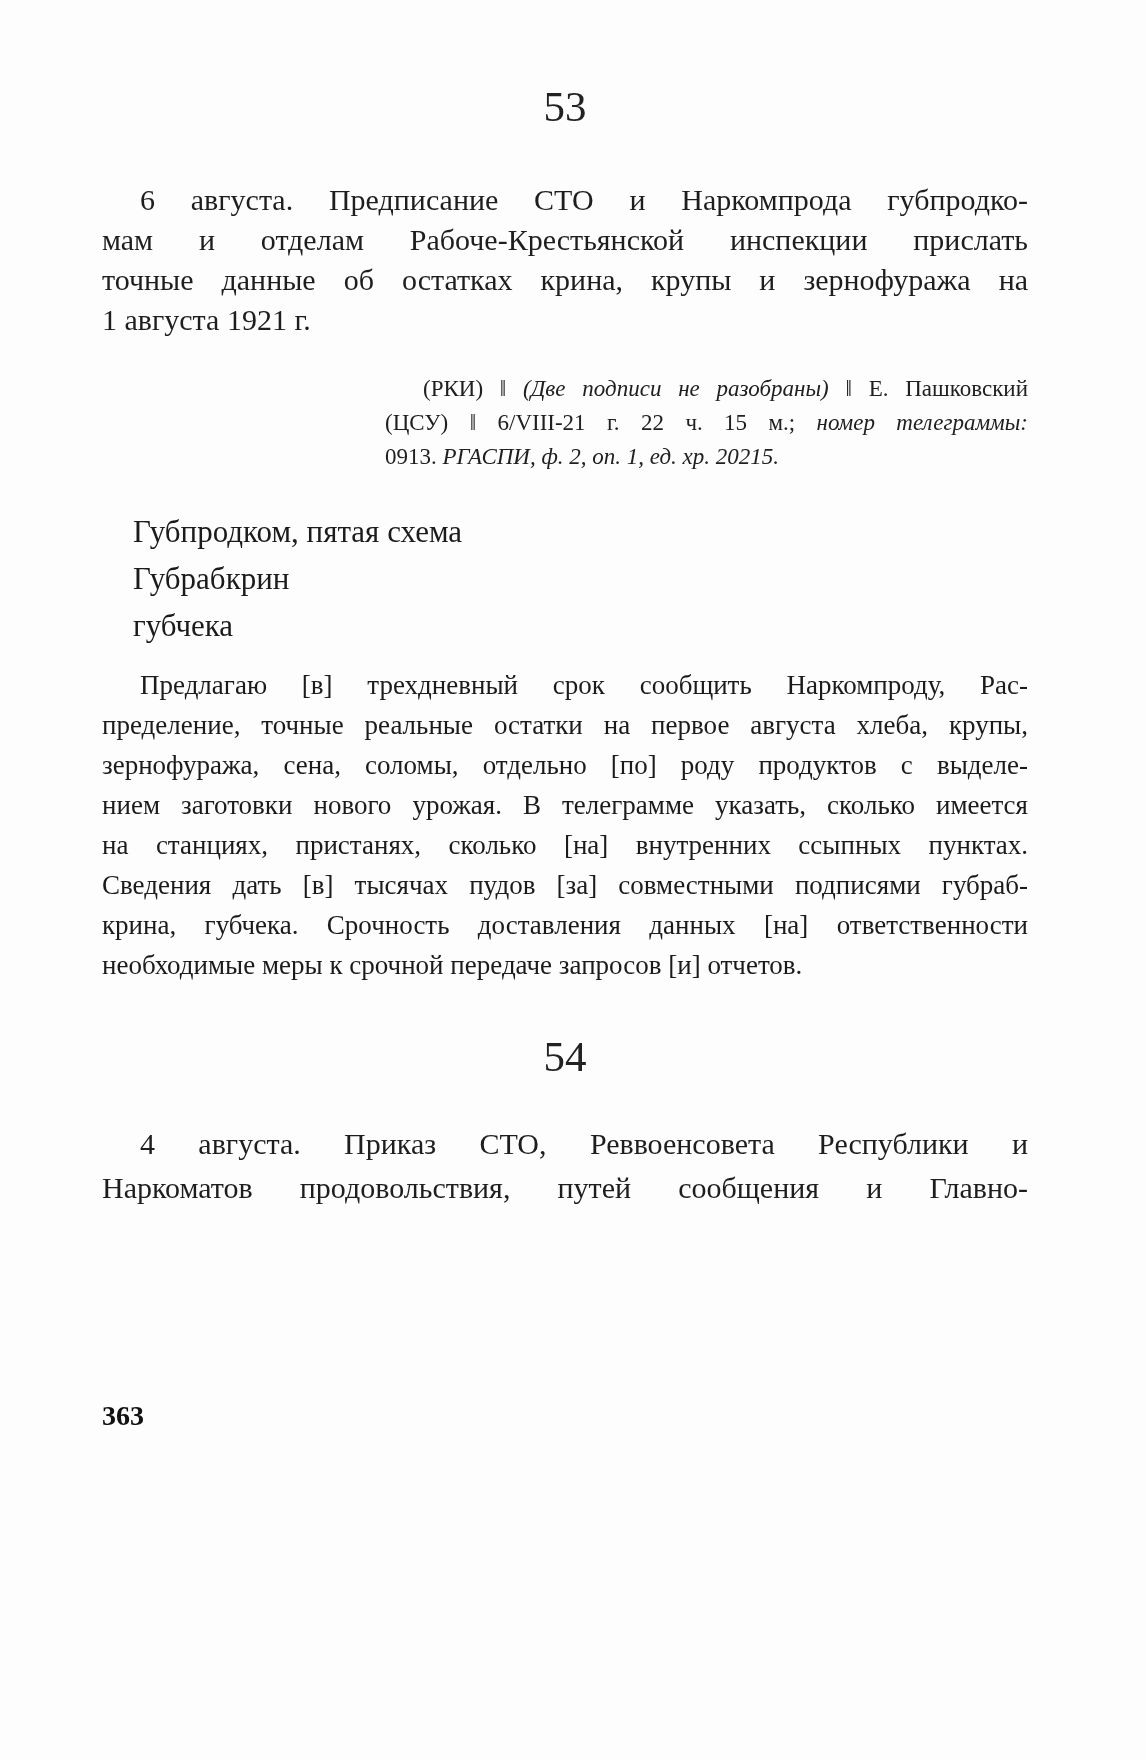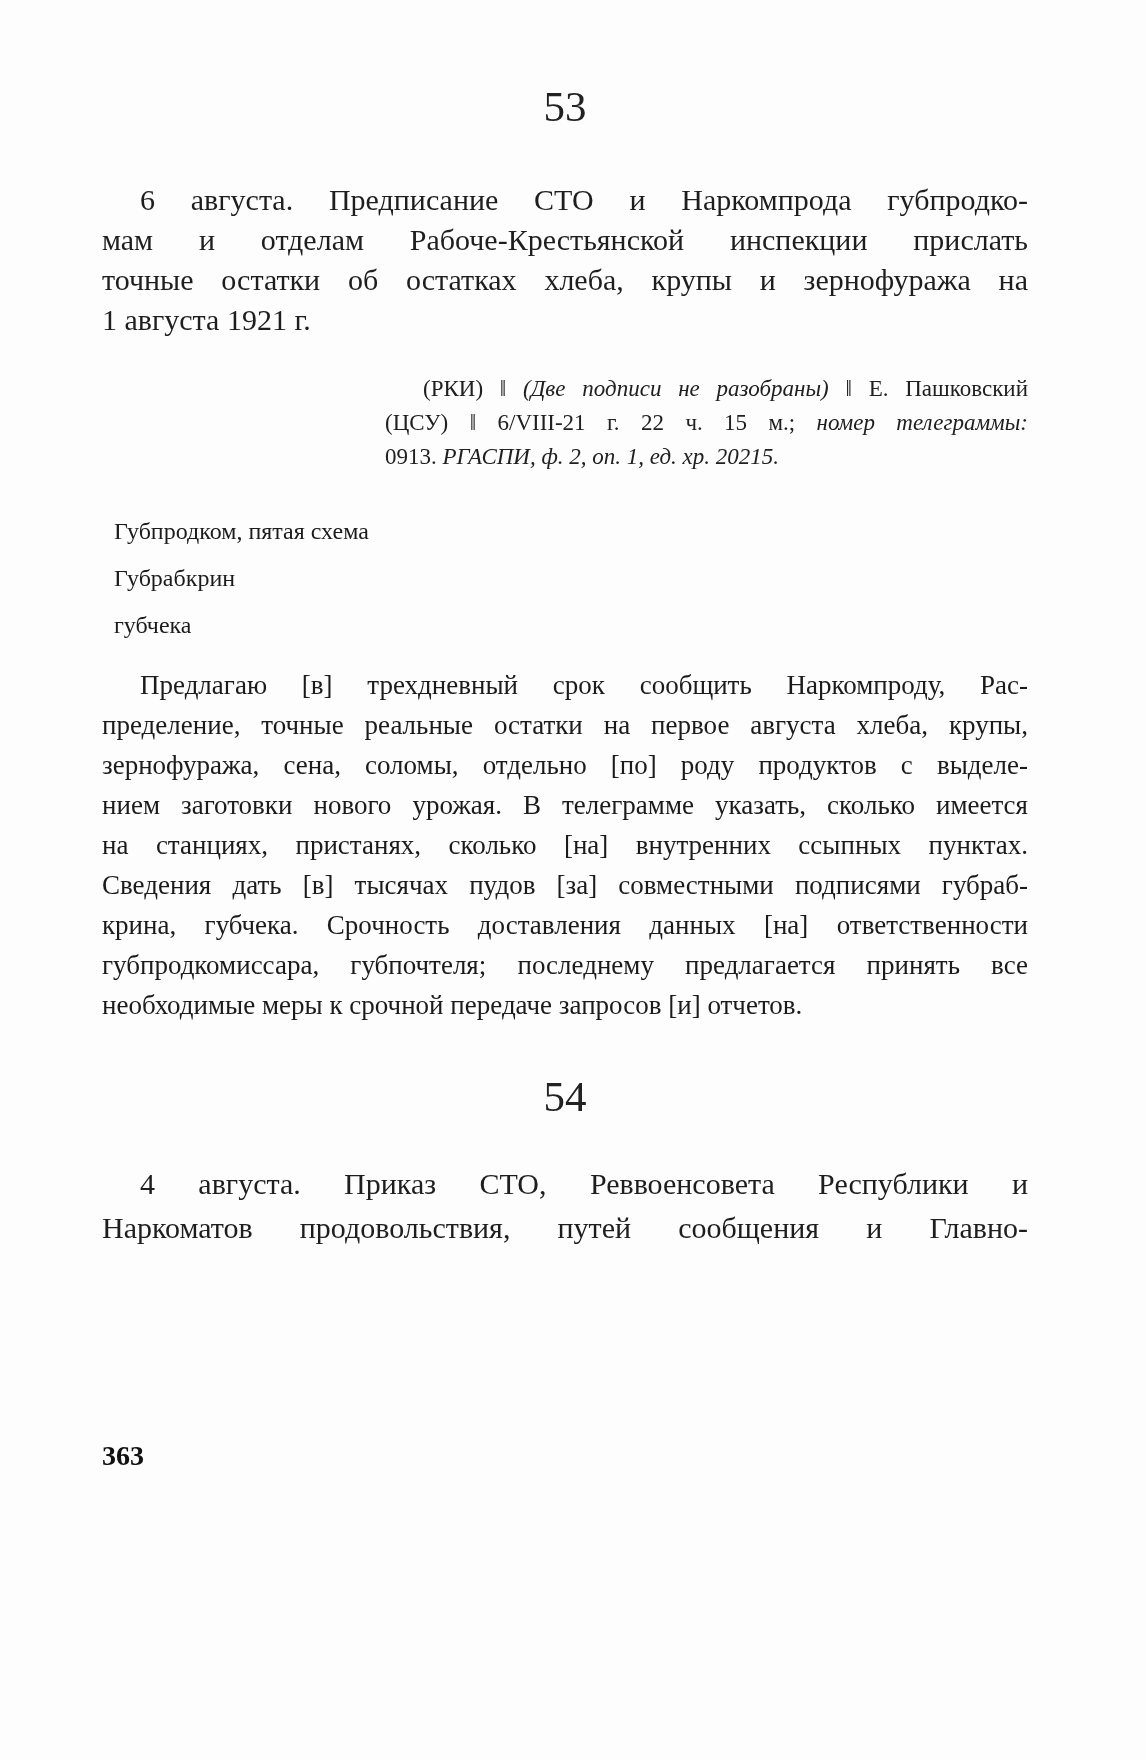--- a/index.html
+++ b/index.html
@@ -40,22 +40,22 @@
     margin-left: 283px;
     font-size: 23px;
     line-height: 34px;
     color: #202020;
   }
   .source-note .it { font-style: italic; }
   .source-note .rm { font-style: normal; }
 
   .address {
     margin-top: 34px;
-    margin-left: 12px;
-    font-size: 24px;
+    margin-left: 31px;
+    font-size: 31px;
     line-height: 47px;
   }
 
   .body-text {
     margin-top: 16px;
     font-size: 27px;
     line-height: 40px;
   }
 
   .signatures {
@@ -79,21 +79,21 @@
 </head>
 <body>
 
 <div class="page">
 
   <div class="doc-number">53</div>
 
   <div class="intro para last-left indent-first">
       <div class="jline">6 августа. Предписание СТО и Наркомпрода губпродко-</div>
       <div class="jline">мам и отделам Рабоче-Крестьянской инспекции прислать</div>
-      <div class="jline">точные остатки об остатках хлеба, крупы и зернофуража на</div>
+      <div class="jline">точные данные об остатках крина, крупы и зернофуража на</div>
       <div class="jline">1 августа 1921 г.</div>
     </div>
 
   <div class="source-note para last-left indent-first">
       <div class="jline"><span class="rm">(РКИ) ‖ </span><span class="it">(Две подписи не разобраны) </span><span class="rm">‖ Е. Пашковский</span></div>
       <div class="jline"><span class="rm">(ЦСУ) ‖ 6/VIII-21 г. 22 ч. 15 м.; </span><span class="it">номер телеграммы:</span></div>
       <div class="jline"><span class="rm">0913. </span><span class="it">РГАСПИ, ф. 2, оп. 1, ед. хр. 20215.</span></div>
     </div>
 
   <div class="address plain">
@@ -103,21 +103,20 @@
     </div>
 
   <div class="body-text para last-left indent-first">
       <div class="jline">Предлагаю [в] трехдневный срок сообщить Наркомпроду, Рас-</div>
       <div class="jline">пределение, точные реальные остатки на первое августа хлеба, крупы,</div>
       <div class="jline">зернофуража, сена, соломы, отдельно [по] роду продуктов с выделе-</div>
       <div class="jline">нием заготовки нового урожая. В телеграмме указать, сколько имеется</div>
       <div class="jline">на станциях, пристанях, сколько [на] внутренних ссыпных пунктах.</div>
       <div class="jline">Сведения дать [в] тысячах пудов [за] совместными подписями губраб-</div>
       <div class="jline">крина, губчека. Срочность доставления данных [на] ответственности</div>
-      <div class="jline">губпродкомиссара, губпочтеля; последнему предлагается принять все</div>
       <div class="jline">необходимые меры к срочной передаче запросов [и] отчетов.</div>
     </div>
 
 
   <div class="doc-number h54">54</div>
 
   <div class="intro intro-54 para indent-first">
       <div class="jline">4 августа. Приказ СТО, Реввоенсовета Республики и</div>
       <div class="jline">Наркоматов продовольствия, путей сообщения и Главно-</div>
     </div>

